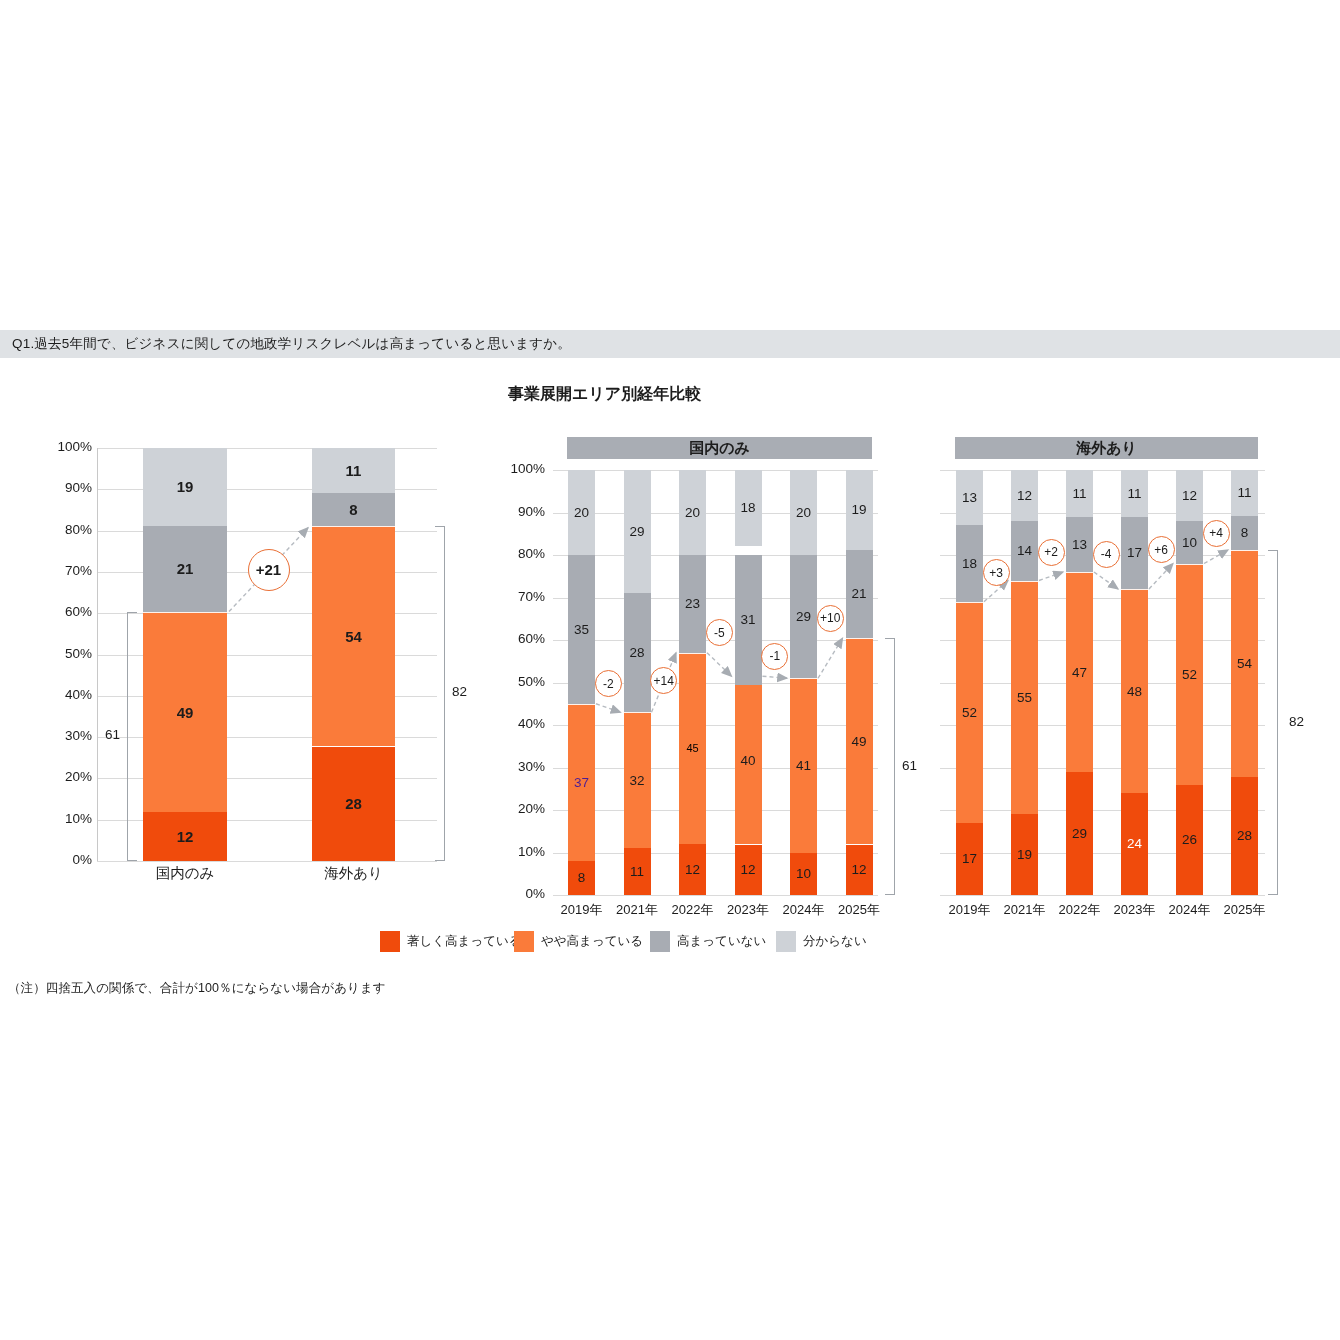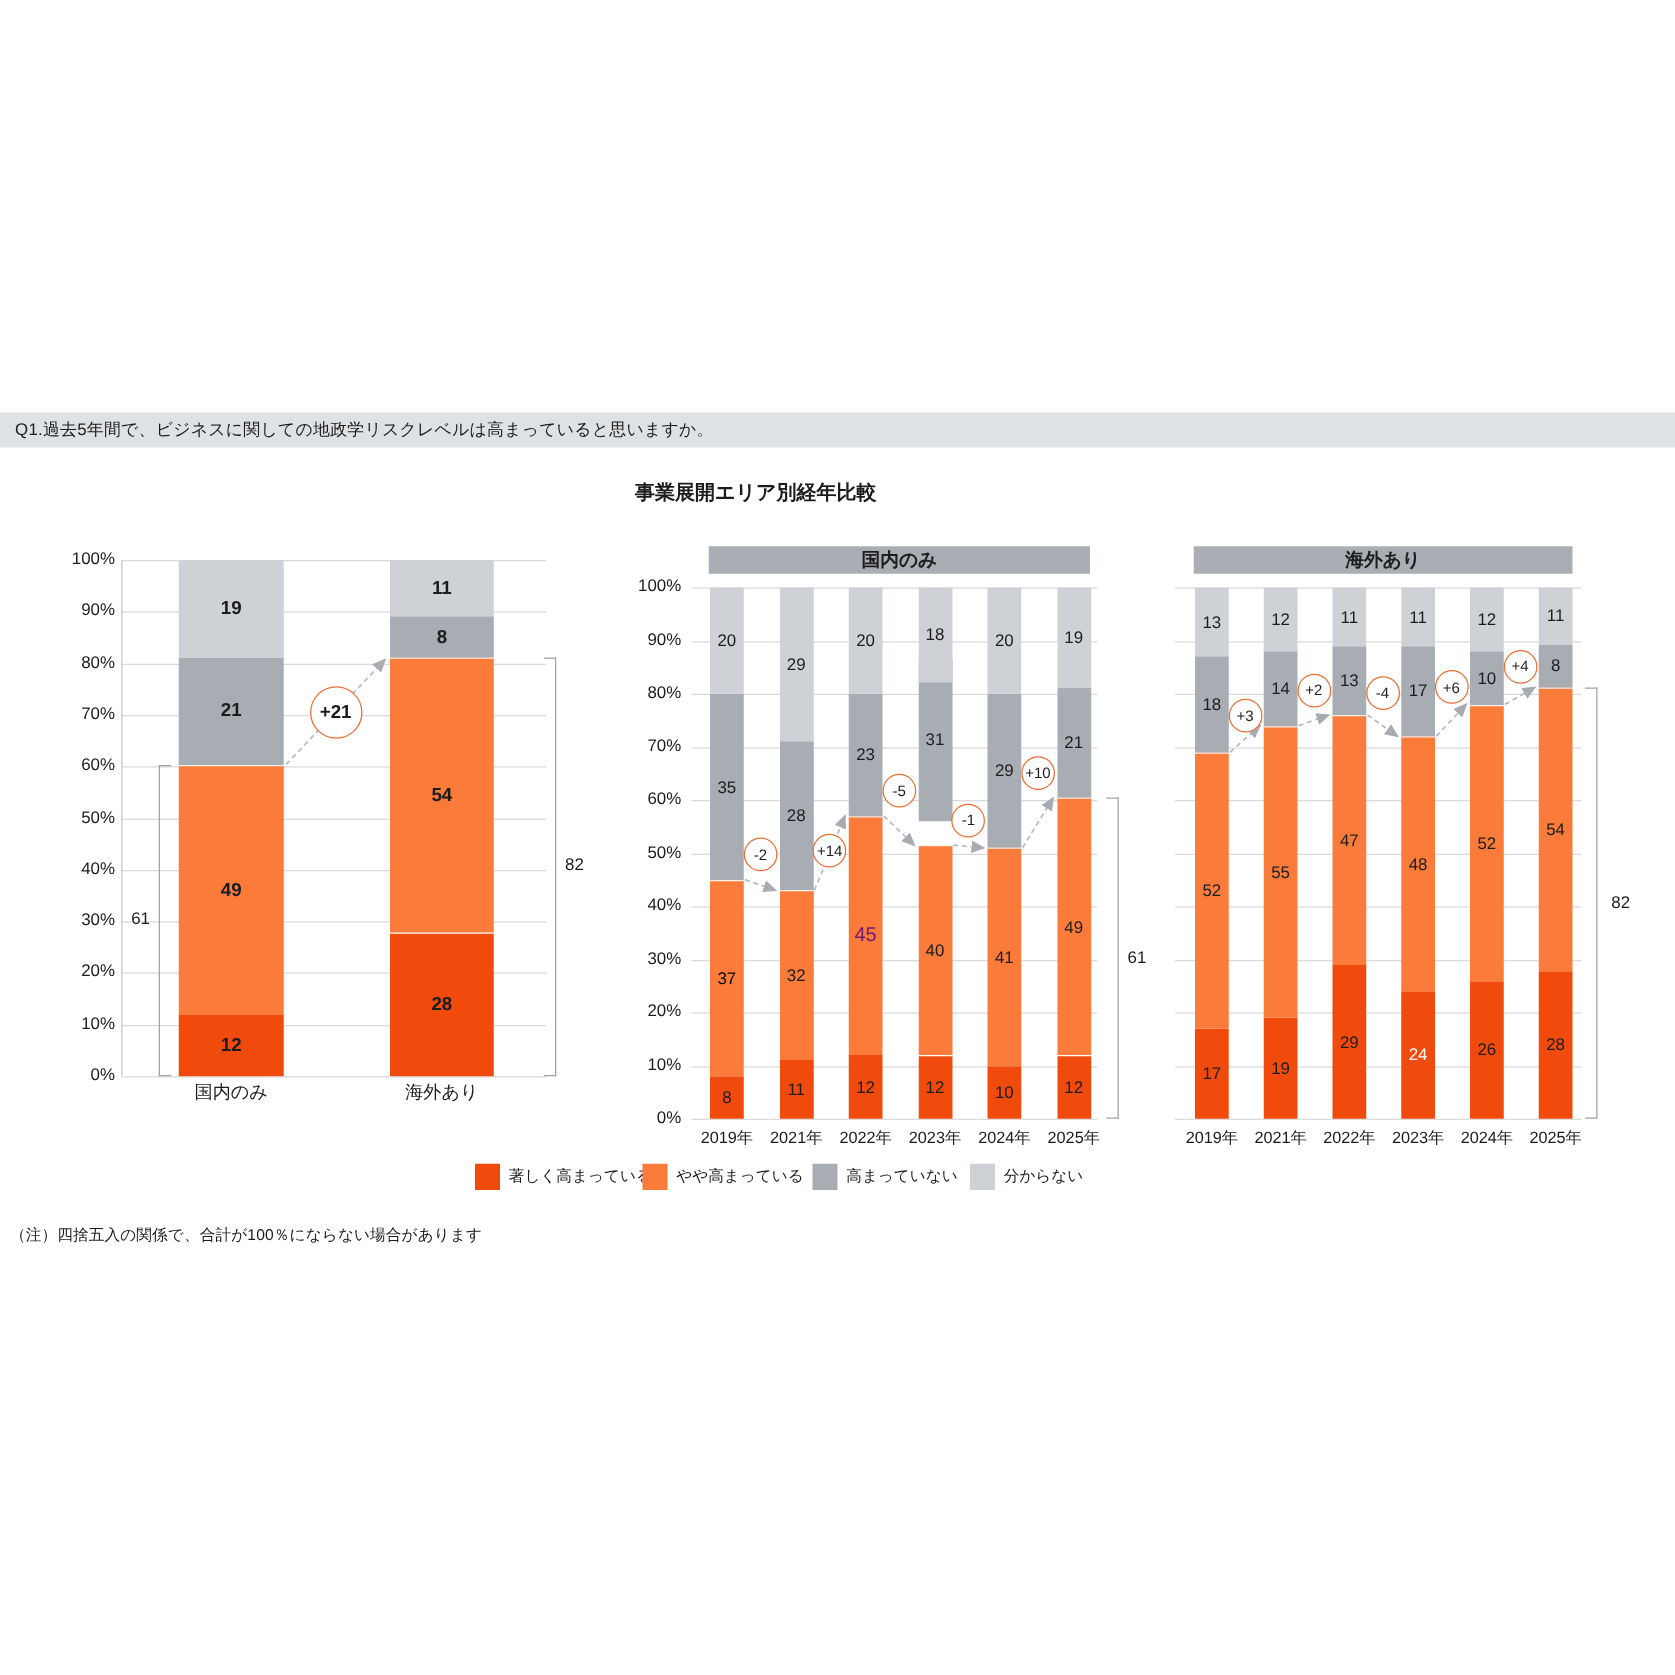--- a/index.html
+++ b/index.html
@@ -112,21 +112,21 @@
       <div style="position: absolute; left: 553px; top: 682.5px; width: 325px; height: 1px; background: rgb(218, 218, 218);"></div>
       <div style="position: absolute; left: 553px; top: 640px; width: 325px; height: 1px; background: rgb(218, 218, 218);"></div>
       <div style="position: absolute; left: 553px; top: 597.5px; width: 325px; height: 1px; background: rgb(218, 218, 218);"></div>
       <div style="position: absolute; left: 553px; top: 555px; width: 325px; height: 1px; background: rgb(218, 218, 218);"></div>
       <div style="position: absolute; left: 553px; top: 512.5px; width: 325px; height: 1px; background: rgb(218, 218, 218);"></div>
       <div style="position: absolute; left: 553px; top: 470px; width: 325px; height: 1px; background: rgb(218, 218, 218);"></div>
       <div style="position: absolute; left: 568px; top: 861px; width: 27px; height: 34px; background: rgb(240, 75, 12); box-sizing: border-box; display: flex; align-items: center; justify-content: center; border-top: none;">
         <div style="color: rgb(28, 28, 28); line-height: 1; font-size: 13.5px; font-weight: 400;">8</div>
       </div>
       <div style="position: absolute; left: 568px; top: 703.8px; width: 27px; height: 157.3px; background: rgb(250, 123, 58); box-sizing: border-box; display: flex; align-items: center; justify-content: center; border-top: 1px solid rgba(255, 255, 255, 0.9);">
-        <div style="color: #000000; line-height: 1; font-size: 13.5px; font-weight: 400;">37</div>
+        <div style="color: #4c1d95; line-height: 1; font-size: 13.5px; font-weight: 400;">37</div>
       </div>
       <div style="position: absolute; left: 568px; top: 555px; width: 27px; height: 148.8px; background: rgb(168, 172, 179); box-sizing: border-box; display: flex; align-items: center; justify-content: center; border-top: none;">
         <div style="color: rgb(28, 28, 28); line-height: 1; font-size: 13.5px; font-weight: 400;">35</div>
       </div>
       <div style="position: absolute; left: 568px; top: 470px; width: 27px; height: 85px; background: rgb(206, 210, 215); box-sizing: border-box; display: flex; align-items: center; justify-content: center; border-top: none;">
         <div style="color: rgb(28, 28, 28); line-height: 1; font-size: 13.5px; font-weight: 400;">20</div>
       </div>
       <div style="position: absolute; left: 553.5px; top: 901px; width: 56px; text-align: center; font-size: 13px; color: rgb(28, 28, 28);">2019年</div>
       <div style="position: absolute; left: 623.5px; top: 848.3px; width: 27px; height: 46.8px; background: rgb(240, 75, 12); box-sizing: border-box; display: flex; align-items: center; justify-content: center; border-top: none;">
         <div style="color: rgb(28, 28, 28); line-height: 1; font-size: 13.5px; font-weight: 400;">11</div>
@@ -138,36 +138,36 @@
         <div style="color: rgb(28, 28, 28); line-height: 1; font-size: 13.5px; font-weight: 400;">28</div>
       </div>
       <div style="position: absolute; left: 623.5px; top: 470px; width: 27px; height: 123.2px; background: rgb(206, 210, 215); box-sizing: border-box; display: flex; align-items: center; justify-content: center; border-top: none;">
         <div style="color: rgb(28, 28, 28); line-height: 1; font-size: 13.5px; font-weight: 400;">29</div>
       </div>
       <div style="position: absolute; left: 609px; top: 901px; width: 56px; text-align: center; font-size: 13px; color: rgb(28, 28, 28);">2021年</div>
       <div style="position: absolute; left: 679px; top: 844px; width: 27px; height: 51px; background: rgb(240, 75, 12); box-sizing: border-box; display: flex; align-items: center; justify-content: center; border-top: none;">
         <div style="color: rgb(28, 28, 28); line-height: 1; font-size: 13.5px; font-weight: 400;">12</div>
       </div>
       <div style="position: absolute; left: 679px; top: 652.8px; width: 27px; height: 191.3px; background: rgb(250, 123, 58); box-sizing: border-box; display: flex; align-items: center; justify-content: center; border-top: 1px solid rgba(255, 255, 255, 0.9);">
-        <div style="color: #701a75; line-height: 1; font-size: 16px; font-weight: 400;">45</div>
+        <div style="color: #000000; line-height: 1; font-size: 11px; font-weight: 400;">45</div>
       </div>
       <div style="position: absolute; left: 679px; top: 555px; width: 27px; height: 97.8px; background: rgb(168, 172, 179); box-sizing: border-box; display: flex; align-items: center; justify-content: center; border-top: none;">
         <div style="color: rgb(28, 28, 28); line-height: 1; font-size: 13.5px; font-weight: 400;">23</div>
       </div>
       <div style="position: absolute; left: 679px; top: 470px; width: 27px; height: 85px; background: rgb(206, 210, 215); box-sizing: border-box; display: flex; align-items: center; justify-content: center; border-top: none;">
         <div style="color: rgb(28, 28, 28); line-height: 1; font-size: 13.5px; font-weight: 400;">20</div>
       </div>
       <div style="position: absolute; left: 664.5px; top: 901px; width: 56px; text-align: center; font-size: 13px; color: rgb(28, 28, 28);">2022年</div>
       <div style="position: absolute; left: 734.5px; top: 844.5px; width: 27px; height: 50.5px; background: rgb(240, 75, 12); box-sizing: border-box; display: flex; align-items: center; justify-content: center; border-top: none;">
         <div style="color: rgb(28, 28, 28); line-height: 1; font-size: 13.5px; font-weight: 400;">12</div>
       </div>
       <div style="position: absolute; left: 734.5px; top: 676.2px; width: 27px; height: 168.3px; background: rgb(250, 123, 58); box-sizing: border-box; display: flex; align-items: center; justify-content: center; border-top: 1px solid rgba(255, 255, 255, 0.9);">
         <div style="color: rgb(28, 28, 28); line-height: 1; font-size: 13.5px; font-weight: 400;">40</div>
       </div>
-      <div style="position: absolute; left: 734.5px; top: 527px; width: 27px; height: 130.4px; background: rgb(168, 172, 179); box-sizing: border-box; display: flex; align-items: center; justify-content: center; border-top: none;">
+      <div style="position: absolute; left: 734.5px; top: 555px; width: 27px; height: 130.4px; background: rgb(168, 172, 179); box-sizing: border-box; display: flex; align-items: center; justify-content: center; border-top: none;">
         <div style="color: rgb(28, 28, 28); line-height: 1; font-size: 13.5px; font-weight: 400;">31</div>
       </div>
       <div style="position: absolute; left: 734.5px; top: 470px; width: 27px; height: 75.7px; background: rgb(206, 210, 215); box-sizing: border-box; display: flex; align-items: center; justify-content: center; border-top: none;">
         <div style="color: rgb(28, 28, 28); line-height: 1; font-size: 13.5px; font-weight: 400;">18</div>
       </div>
       <div style="position: absolute; left: 720px; top: 901px; width: 56px; text-align: center; font-size: 13px; color: rgb(28, 28, 28);">2023年</div>
       <div style="position: absolute; left: 790px; top: 852.5px; width: 27px; height: 42.5px; background: rgb(240, 75, 12); box-sizing: border-box; display: flex; align-items: center; justify-content: center; border-top: none;">
         <div style="color: rgb(28, 28, 28); line-height: 1; font-size: 13.5px; font-weight: 400;">10</div>
       </div>
       <div style="position: absolute; left: 790px; top: 678.3px; width: 27px; height: 174.3px; background: rgb(250, 123, 58); box-sizing: border-box; display: flex; align-items: center; justify-content: center; border-top: 1px solid rgba(255, 255, 255, 0.9);">

